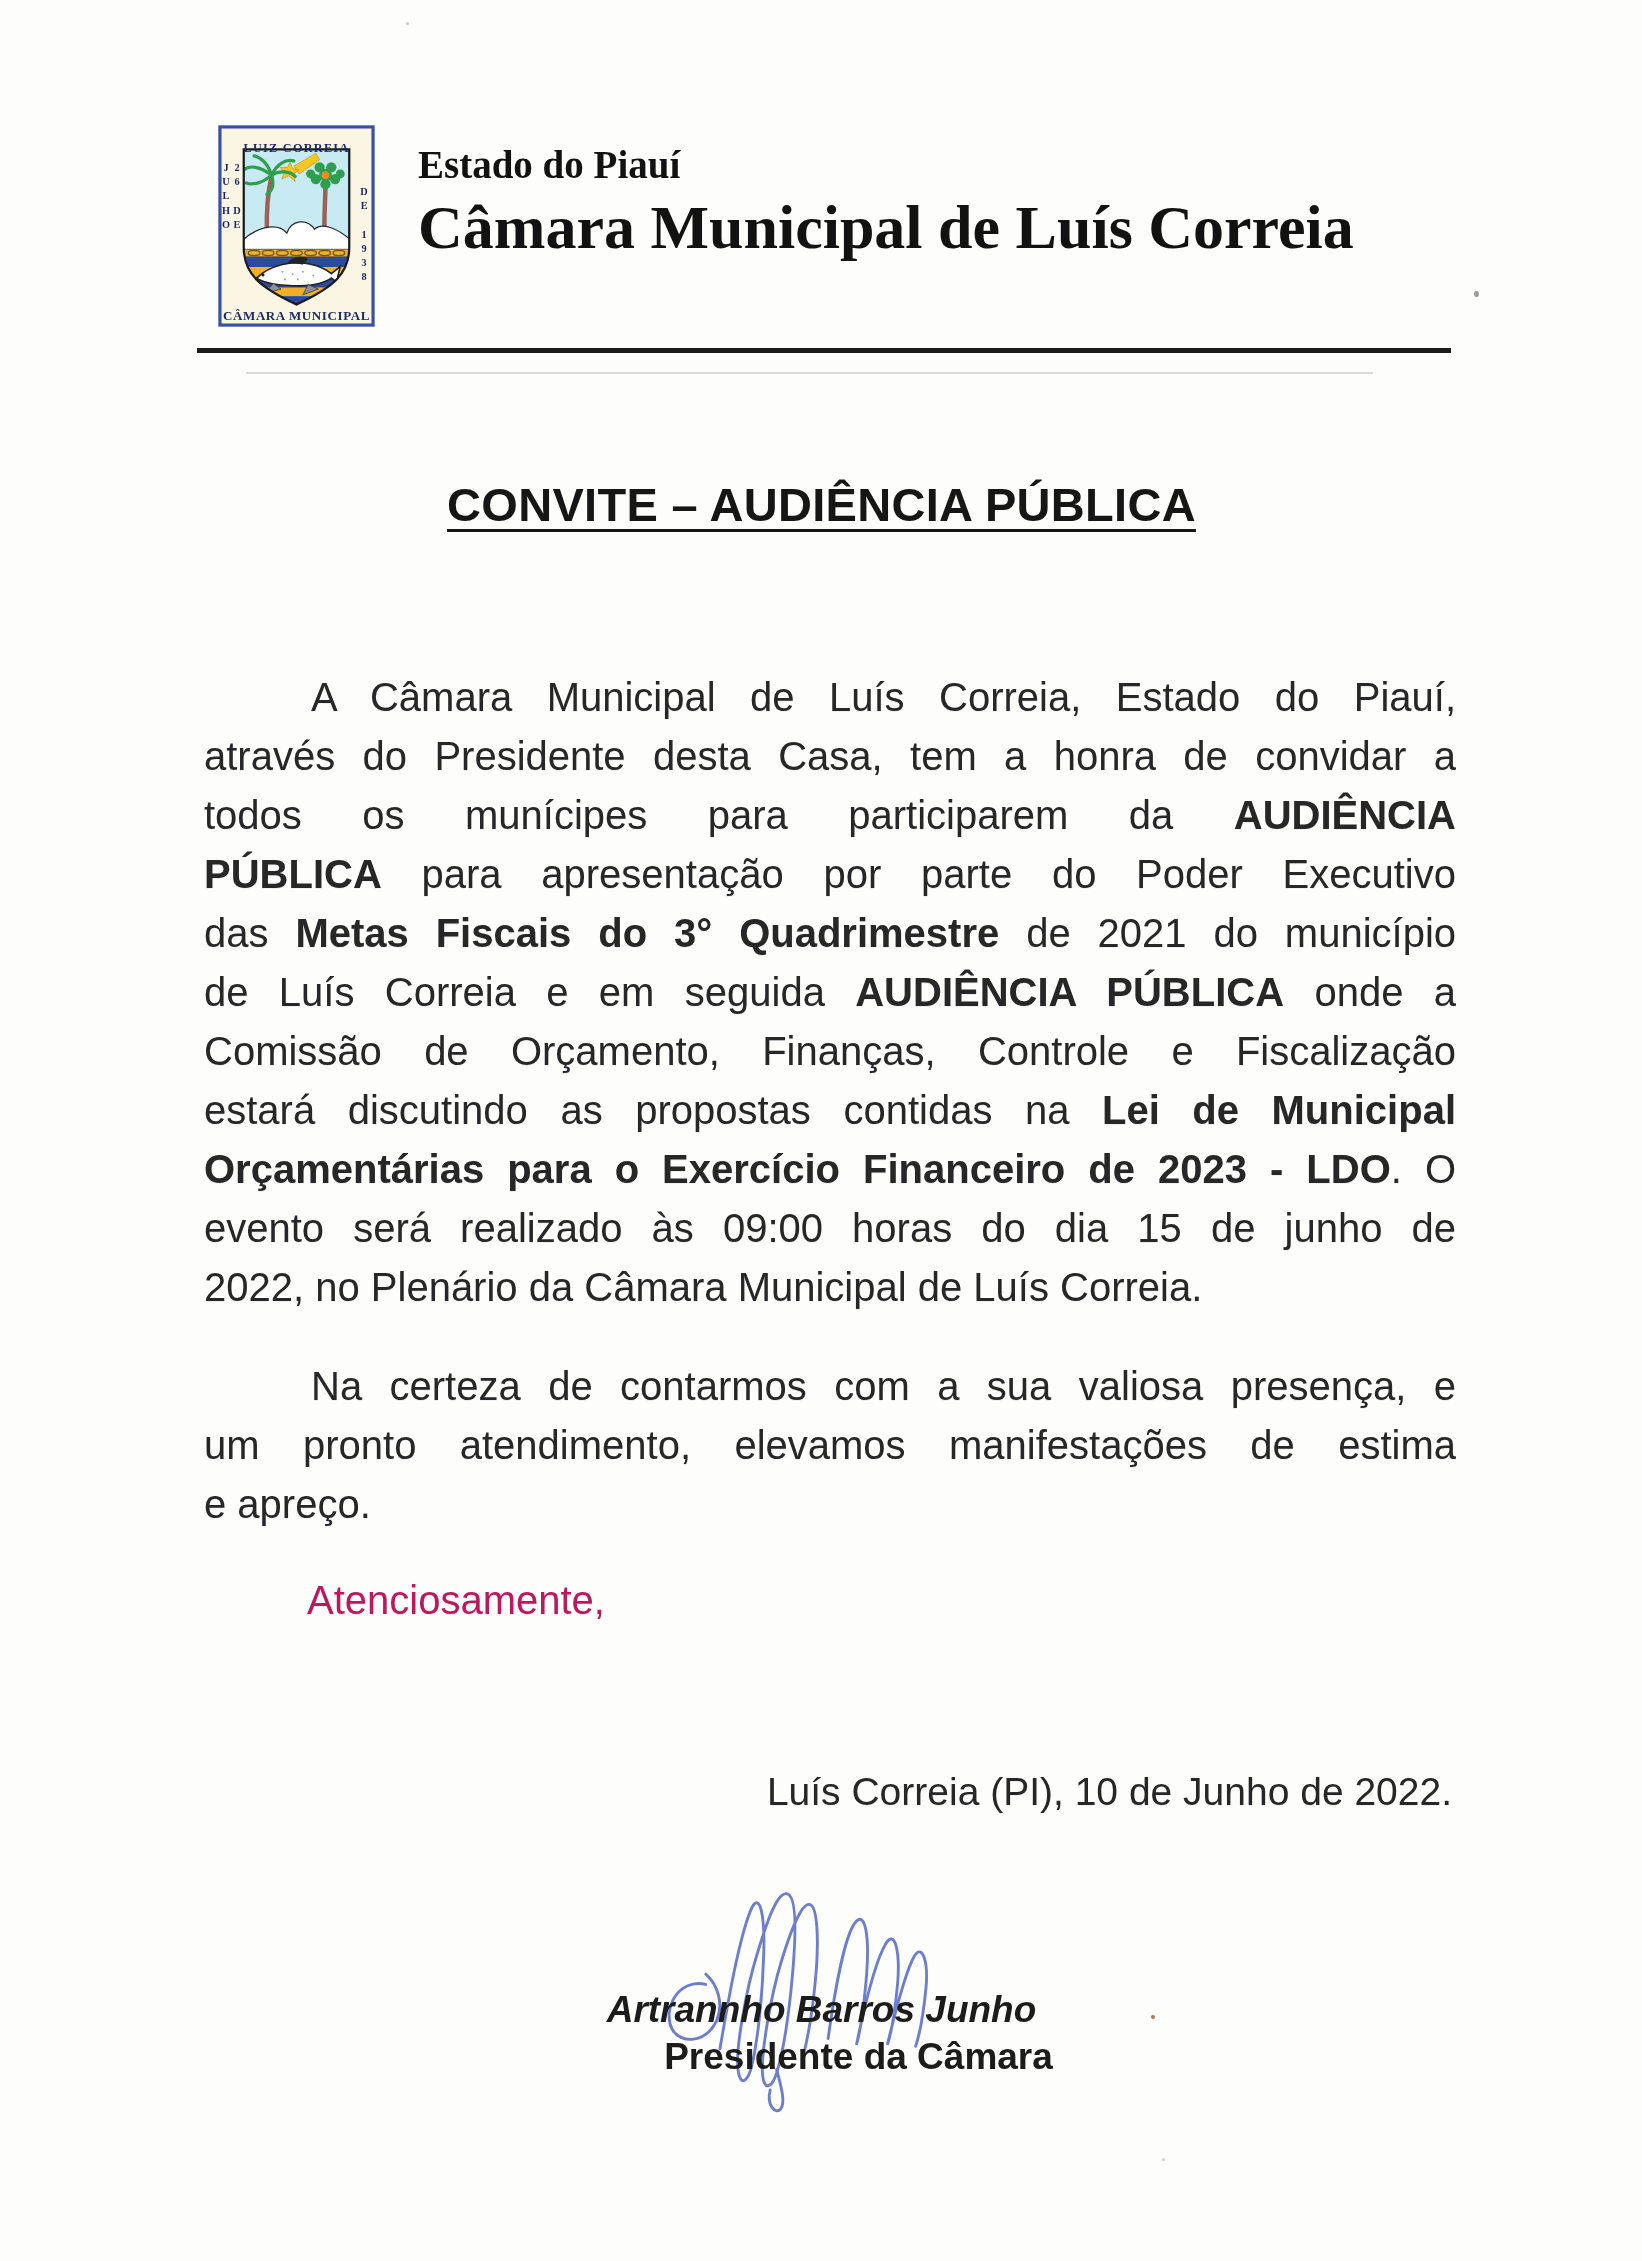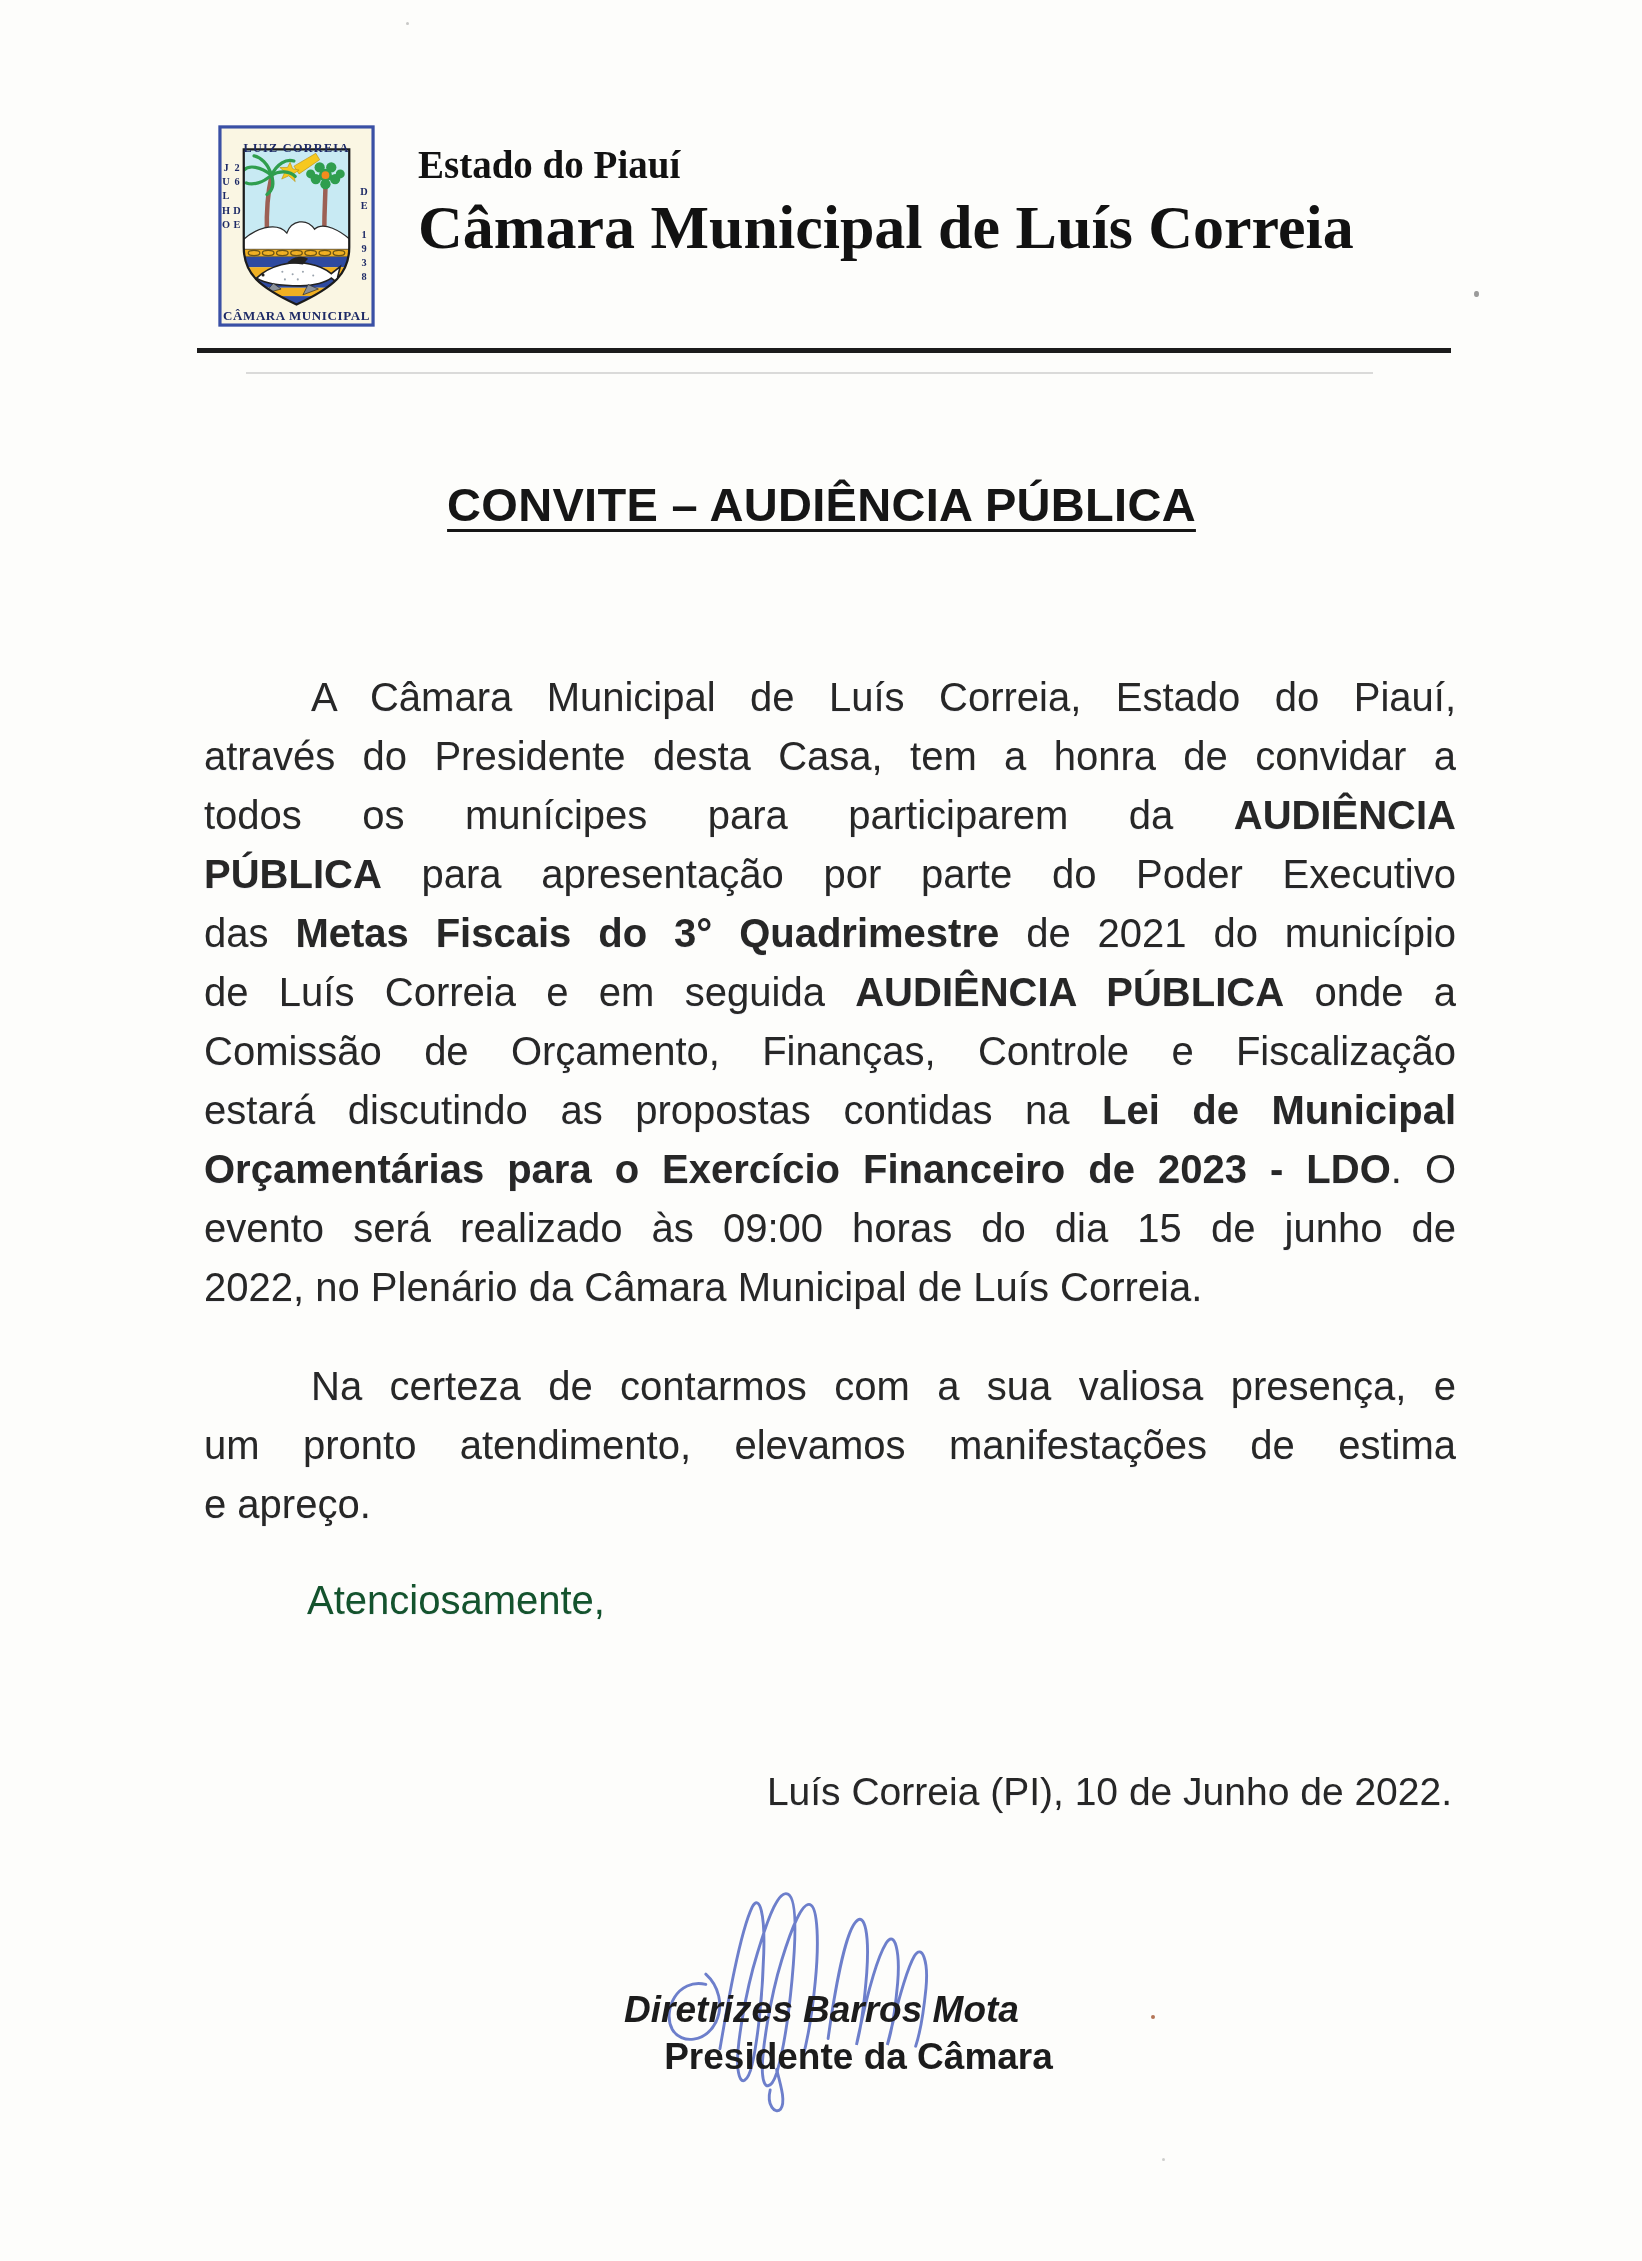--- a/index.html
+++ b/index.html
@@ -31,21 +31,21 @@
   }
   
   .paragraph { position:absolute; left:204px; width:1252px; font-size:40px; line-height:59px; color:#272727;
                text-shadow:0 0.6px 0 rgba(110,120,190,0.10); }
   .p1 { top:668px; }
   .p2 { top:1357px; }
   .body-line { text-align:justify; text-align-last:left; }
   .body-line.justify { text-align-last:justify; }
   .body-line.indent { padding-left:107px; }
   .run.bold { font-weight:700;margin-top:8px; }
-  .closing { position:absolute; left:307px; top:1571px; font-size:40px; line-height:59px; color:#14532d;
+  .closing { position:absolute; left:307px; top:1571px; font-size:40px; line-height:59px; color:#be185d;
              text-shadow:0 0.6px 0 rgba(110,120,190,0.10); }
   .dateline { position:absolute; left:200px; top:1770px; width:1252px; text-align:right; font-size:39px; color:#272727;
               text-shadow:0 0.6px 0 rgba(110,120,190,0.10); }
   
   .sig-svg  { position:absolute; left:644px; top:1876px; width:412px; height:240px; }
   .sig-name { position:absolute; left:0; top:1989px; width:1643px; text-align:center;
               font-size:37px; font-weight:700; font-style:italic; color:#1c1c1c; }
   .sig-role { position:absolute; left:0; top:2036px; width:1643px; text-align:center;
               font-size:37px; font-weight:700; color:#1c1c1c;padding-left:37px; }
   
@@ -178,21 +178,21 @@
   <div class="dateline">Luís Correia (PI), 10 de Junho de 2022.</div>
 
   <svg class="sig-svg" viewBox="0 0 640 372">
     <g fill="none" stroke-width="4.5" stroke-linecap="round" opacity="0.88">
       <path d="M96,168 C52,158 28,208 44,238 C58,262 96,258 112,226 C124,200 116,170 96,152" stroke="#5a6ec5"></path>
       <path d="M118,268 C128,210 148,90 168,48 C180,26 188,60 186,120 C184,190 176,258 168,292 C162,318 150,330 146,300 C142,270 158,178 176,120 C194,60 210,20 224,28 C238,36 236,96 230,160 C224,224 214,280 206,306 C198,330 186,334 184,306 C182,276 196,188 214,130 C230,78 246,40 258,44 C270,48 272,104 266,164 C261,216 252,262 246,284" stroke="#5a6ec5"></path>
       <path d="M286,252 C296,180 312,92 328,72 C344,52 350,94 346,150 C342,200 336,240 330,262 C342,204 360,130 376,104 C390,82 398,118 394,166 C390,210 384,244 378,262 C390,212 406,148 420,124 C432,104 442,132 438,174 C434,214 428,246 422,264" stroke="#5a6ec5"></path>
       <path d="M206,300 C214,330 220,352 212,362 C204,370 190,356 196,332" stroke="#5a6ec5"></path>
     </g>
   </svg>
-  <div class="sig-name">Diretrizes Barros Mota</div>
+  <div class="sig-name">Artrannho Barros Junho</div>
   <div class="sig-role">Presidente da Câmara</div>
 
   <div class="speck sp1"></div>
   <div class="speck sp2"></div>
   <div class="speck sp3"></div>
   <div class="speck sp4"></div>
 </div>
 
 
 </body></html>

